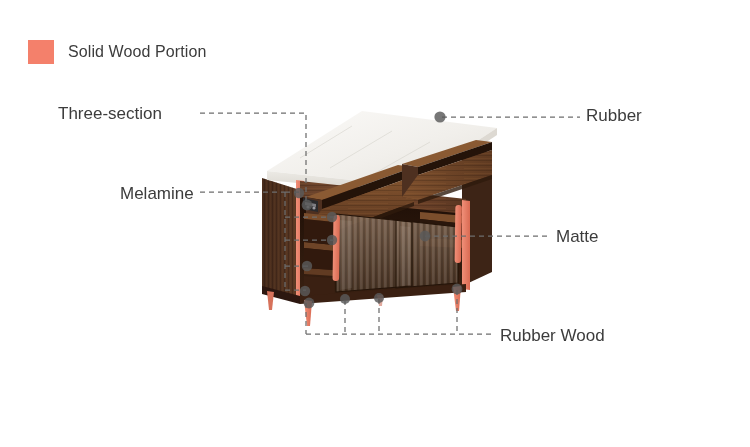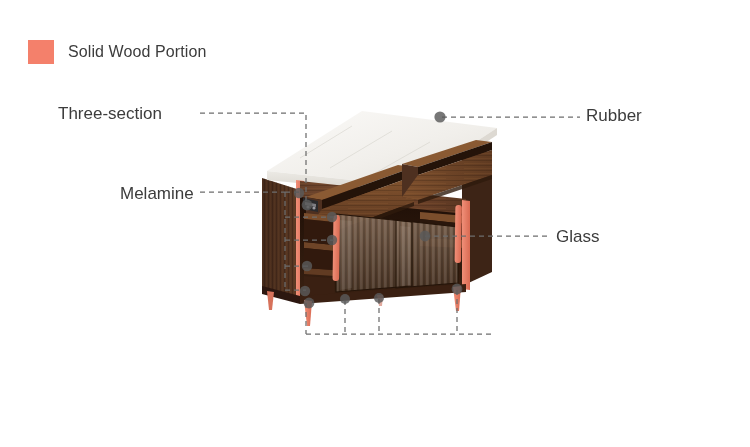--- a/index.html
+++ b/index.html
@@ -296,17 +296,20 @@
 
   <div class="callout" id="label-melamine" style="color: rgb(60, 60, 60);">
     <span class="ln">Melamine</span>
   </div>
 
   <div class="callout" id="label-matte" style="color: rgb(60, 60, 60);">
     <span class="ln">Rubber</span>
   </div>
 
   <div class="callout" id="label-glass" style="color: rgb(60, 60, 60);">
-    <span class="ln">Glass</span>
-  </div>
-
+    <span class="ln">Matte</span>
+  </div>
+
+  <div class="callout" id="label-rubber-wood" style="color: rgb(60, 60, 60);">
+    <span class="ln">Rubber Wood</span>
+  </div>
 
 </div>
 
 </body></html>

